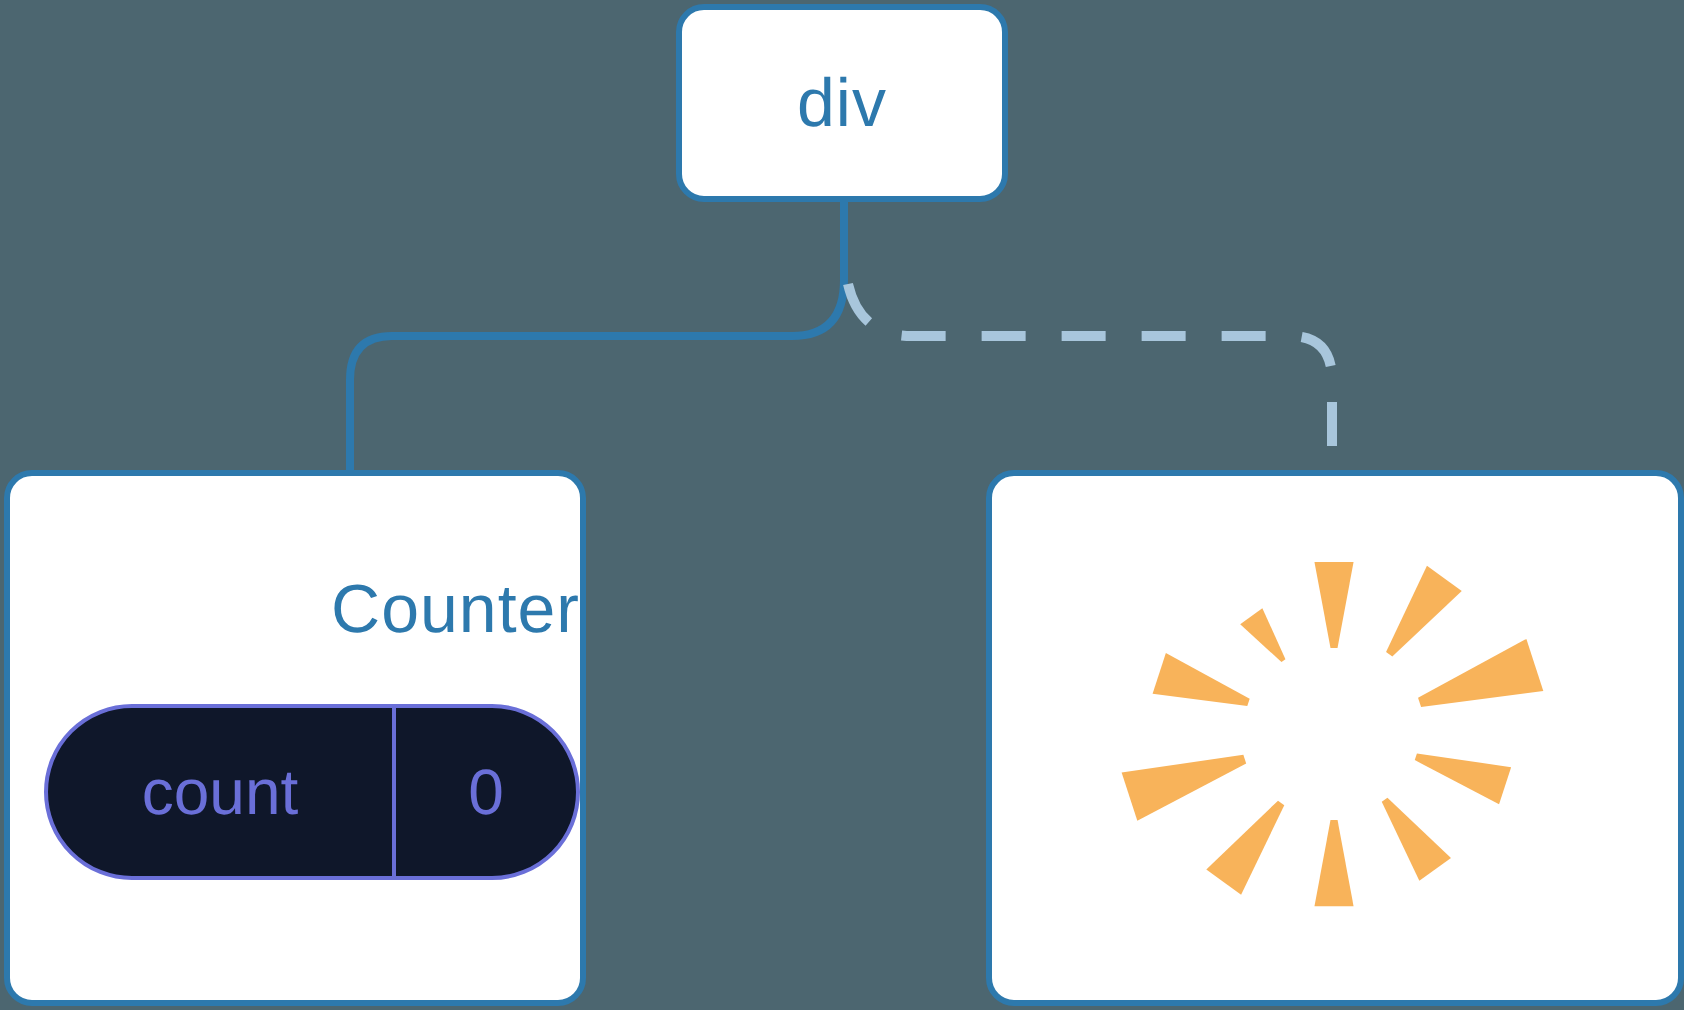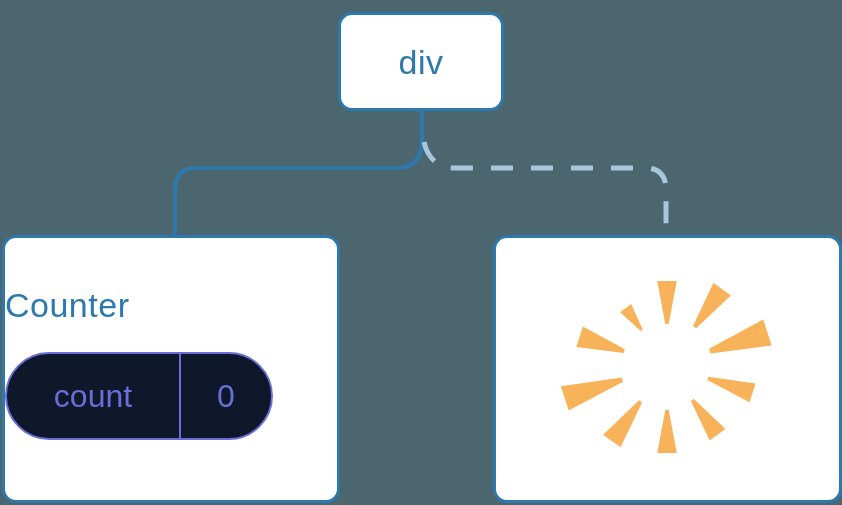--- a/index.html
+++ b/index.html
@@ -29,41 +29,41 @@
   }
   .card {
     position: absolute;
     background: #ffffff;
     border: 3px solid #2d79ad;
     border-radius: 14px;
     box-sizing: border-box;
   }
   #div-node {
     left: 338px;
-    top: 12px;
+    top: 2px;
     width: 166px;
     height: 99px;
     display: flex;
     align-items: center;
     justify-content: center;
   }
   #div-label {
     color: #2d79ad;
     font-size: 34px;
     letter-spacing: 0.5px;
     line-height: 1;
   }
   #counter-node {
     left: 2px;
     top: 235px;
-    width: 338px;
+    width: 291px;
     height: 268px;
     display: flex;
     flex-direction: column;
-    align-items: flex-start;
+    align-items: flex-end;
     padding-top: 50px;
   }
   #counter-label {
     color: #2d79ad;
     font-size: 34px;
     letter-spacing: 0.5px;
     line-height: 1;
     margin-bottom: 30px;
   }
   #state-pill {

